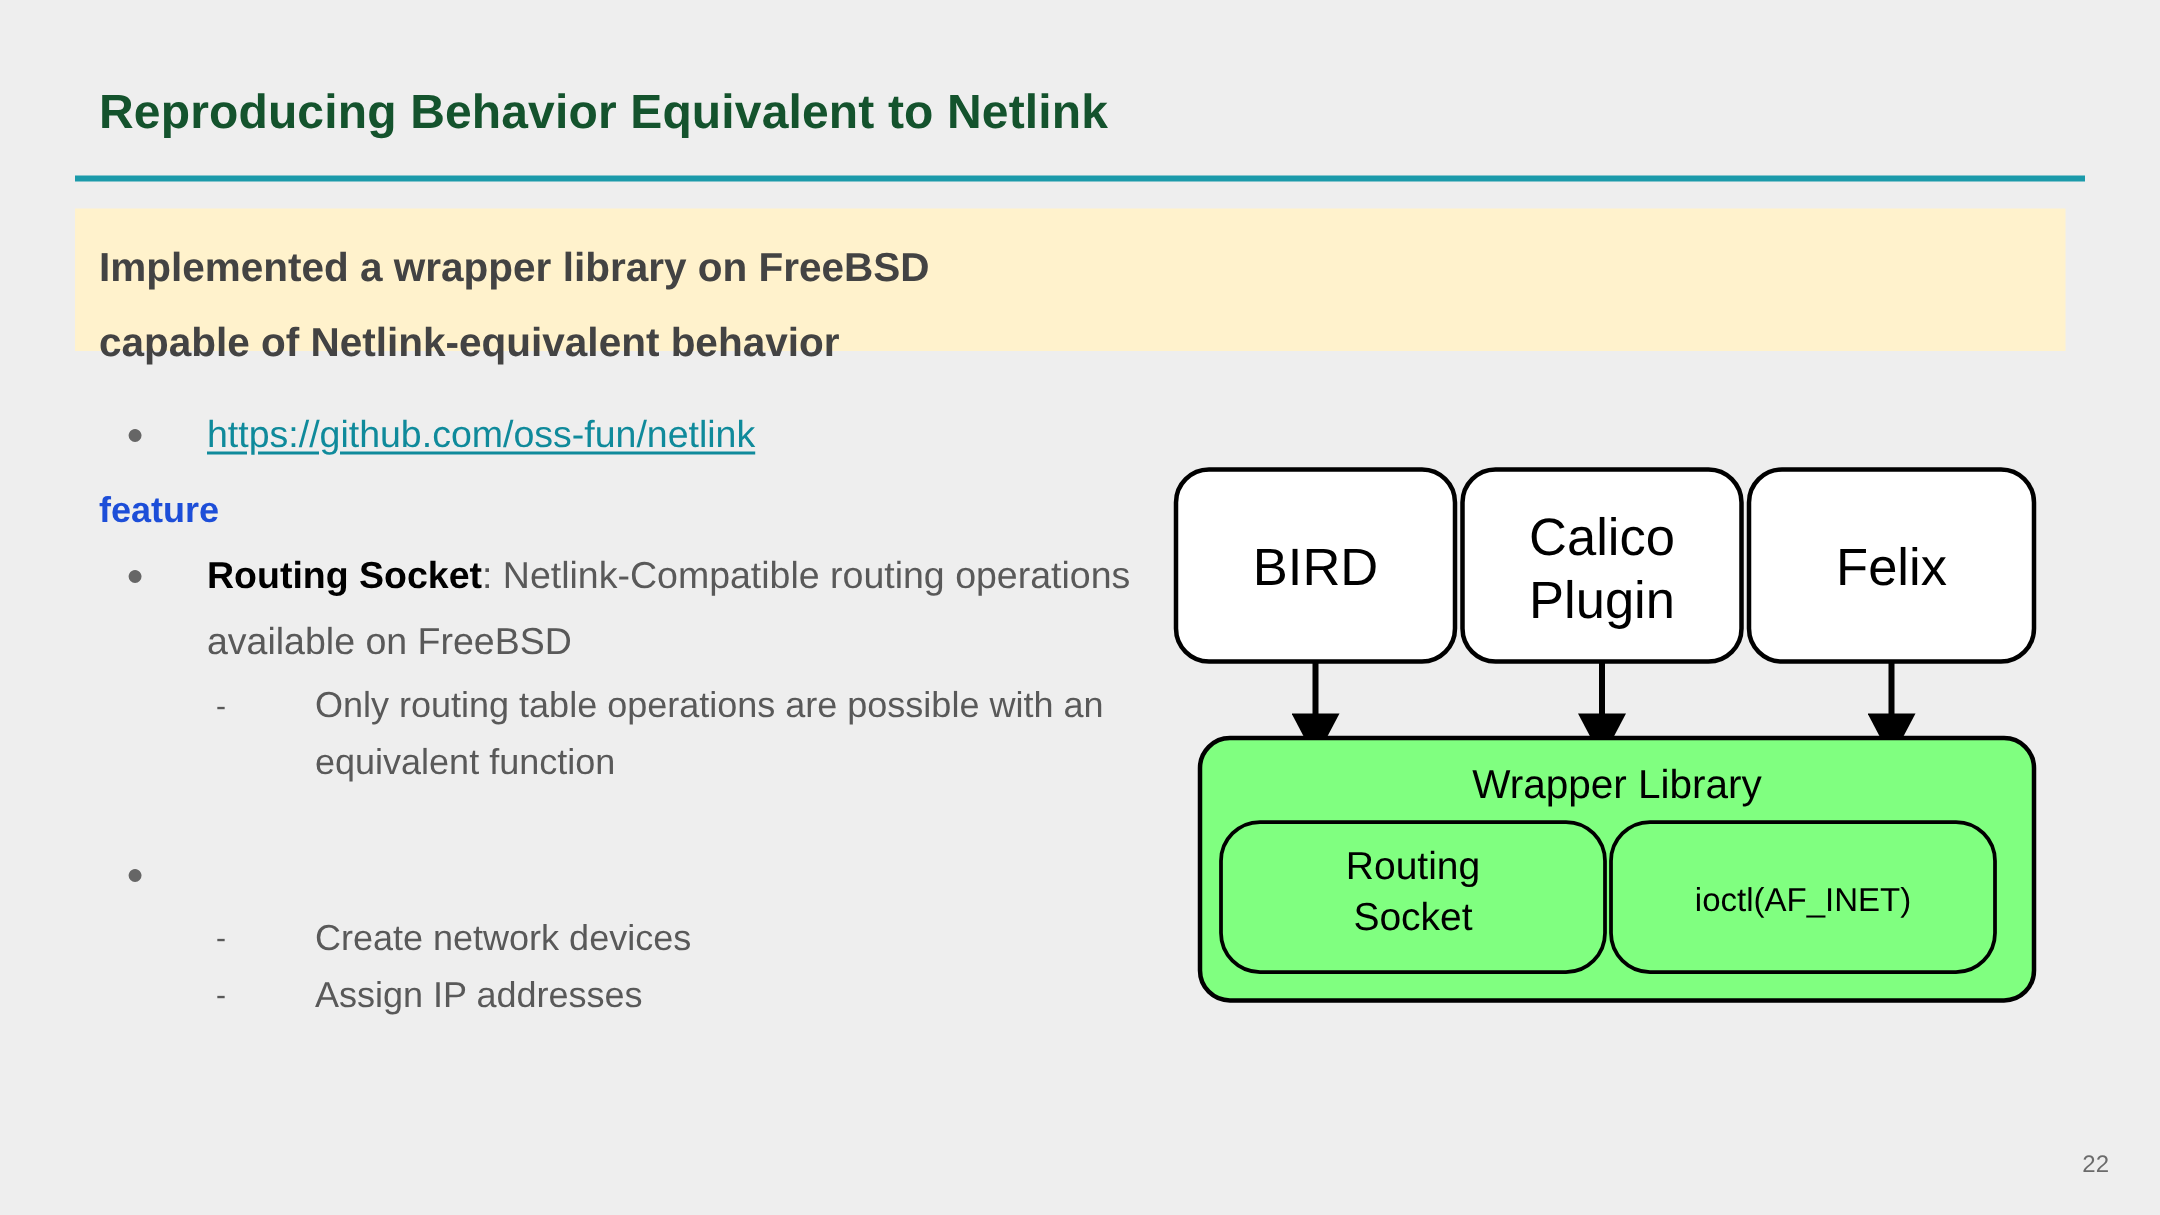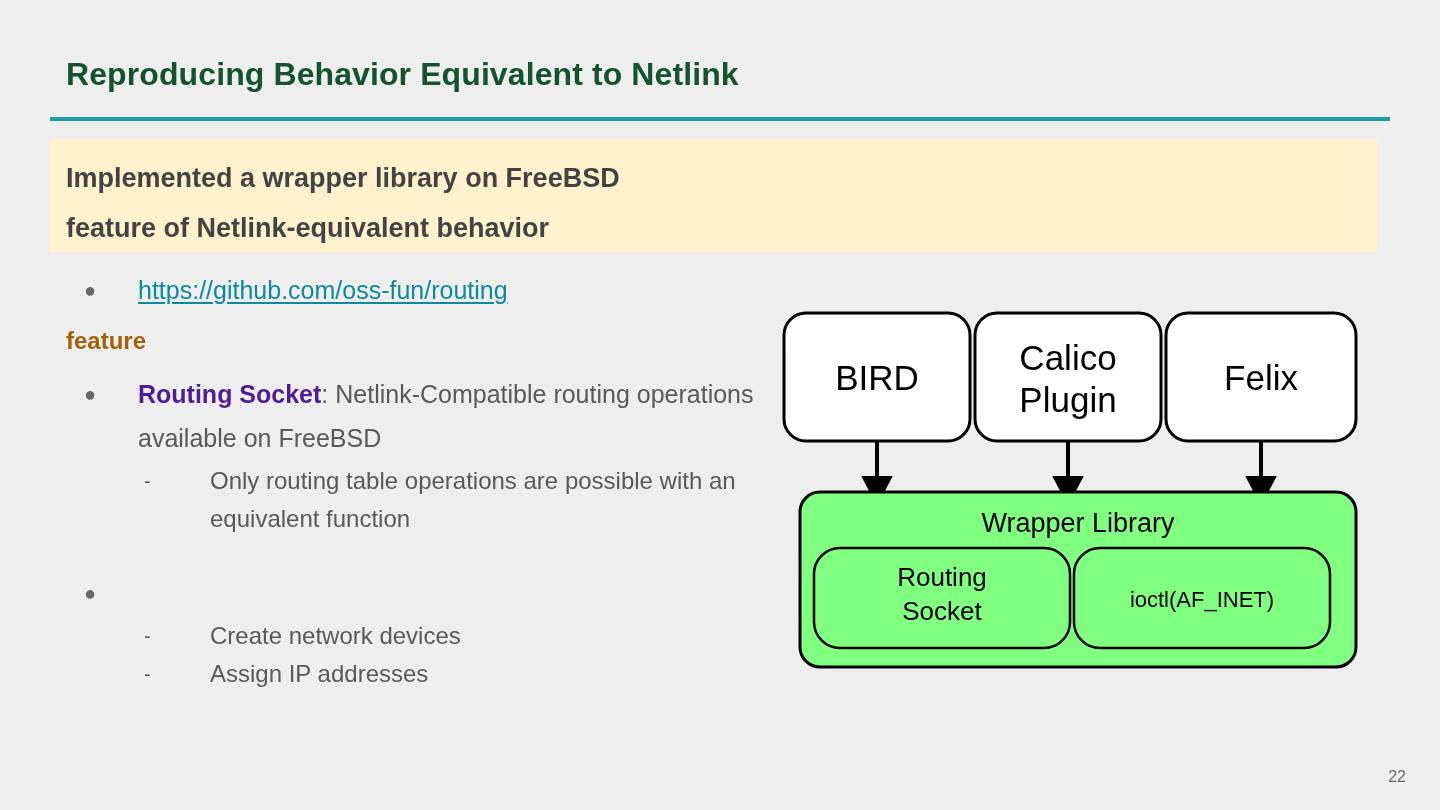--- a/index.html
+++ b/index.html
@@ -35,21 +35,21 @@
     height: 4px;
     background: #1b9aaa;
   }
 
   
   .highlight-box {
     position: absolute;
     left: 50px;
     top: 139px;
     width: 1327px;
-    height: 113px;
+    height: 95px;
     background: #fff2cc;
   }
   .highlight-text {
     position: absolute;
     left: 16px;
     top: 14px;
     font-size: 27px;
     font-weight: bold;
     color: #434343;
     line-height: 50px;
@@ -91,32 +91,32 @@
   .link-text {
     font-size: 25px;
     line-height: 44px;
     color: #0f8a9b;
     text-decoration: underline;
     text-underline-offset: 3px;
   }
   .feature-label {
     font-size: 24px;
     font-weight: bold;
-    color: #a16207;
-    margin: 14px 0 16px 0;
+    color: #1d4ed8;
+    margin: 14px 0 6px 0;
     line-height: 30px;
   }
   .lvl1-text {
     font-size: 25px;
     line-height: 44px;
     color: #595959;
     max-width: 690px;
   }
   .lvl1-text b {
-    color: #4c1d95;
+    color: #000000;
     font-weight: bold;
   }
   .lvl2-row {
     display: flex;
     align-items: flex-start;
     margin-left: 72px;
   }
   .lvl2-text {
     font-size: 24px;
     line-height: 38px;
@@ -146,29 +146,29 @@
 </style>
 </head>
 <body>
 
 <div class="slide-title">Reproducing Behavior Equivalent to Netlink</div>
 <div class="title-rule"></div>
 
 <div class="highlight-box">
   <div class="highlight-text">
     <div>Implemented a wrapper library on FreeBSD</div>
-    <div>feature of Netlink-equivalent behavior</div>
+    <div>capable of Netlink-equivalent behavior</div>
   </div>
 </div>
 
 <div class="body-col">
 
   <div class="bullet-row">
     <span class="marker-dot">●</span>
-    <a class="link-text" href="#">https://github.com/oss-fun/routing</a>
+    <a class="link-text" href="#">https://github.com/oss-fun/netlink</a>
   </div>
 
   <div class="feature-label">feature</div>
 
   <div class="bullet-row">
     <span class="marker-dot">●</span>
     <span class="lvl1-text"><b>Routing Socket</b><span>: Netlink-Compatible routing operations available on FreeBSD</span></span>
   </div>
   <div class="lvl2-row">
     <span class="marker-dash">-</span>

